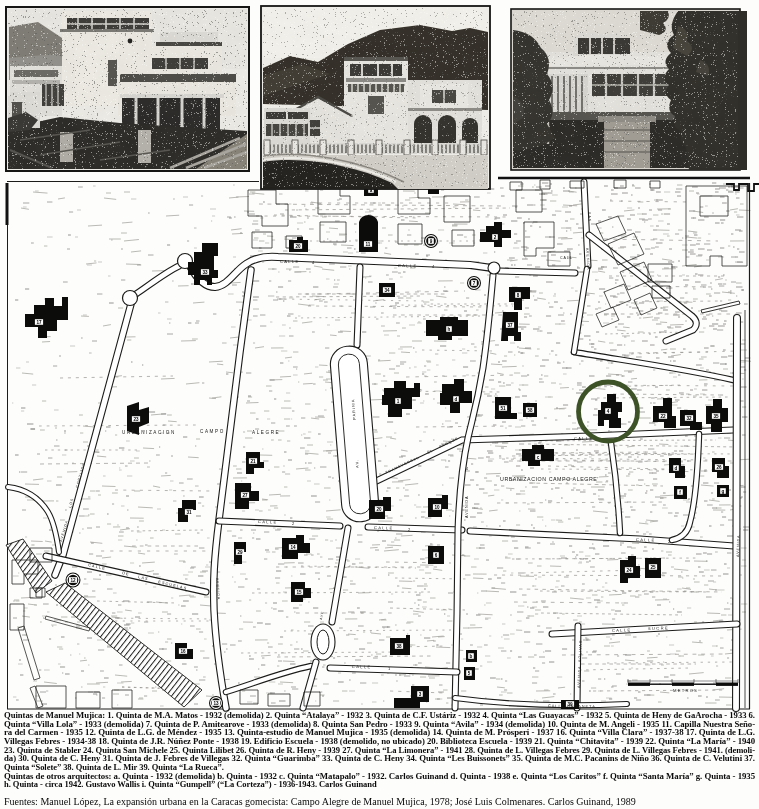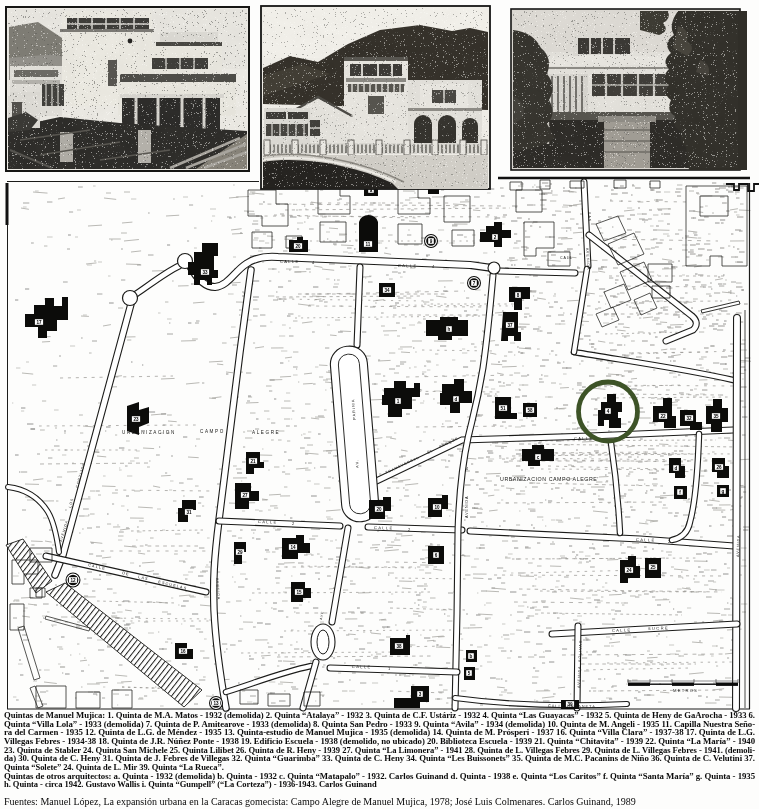--- a/index.html
+++ b/index.html
@@ -704,18 +704,18 @@
 </g>
 </svg>
 
 <div id="cap">
 <div class="l" id="cl0" style="transform:scaleX(1.0201)">Quintas de Manuel Mujica: 1. Quinta de M.A. Matos - 1932 (demolida) 2. Quinta “Atalaya” - 1932 3. Quinta de C.F. Ustáriz - 1932 4. Quinta “Las Guayacas” - 1932 5. Quinta de Heny de GaArocha - 1933 6.</div>
 <div class="l" id="cl1" style="transform:scaleX(1.0295)">Quinta “Villa Lola” - 1933 (demolida) 7. Quinta de P. Amitearove - 1933 (demolida) 8. Quinta San Pedro - 1933 9. Quinta “Avila” - 1934 (demolida) 10. Quinta de M. Angeli - 1935 11. Capilla Nuestra Seño-</div>
 <div class="l" id="cl2" style="transform:scaleX(1.0395)">ra del Carmen - 1935 12. Quinta de L.G. de Méndez - 1935 13. Quinta-estudio de Manuel Mujica - 1935 (demolida) 14. Quinta de M. Prósperi - 1937 16. Quinta “Villa Clara” - 1937-38 17. Quinta de L.G.</div>
 <div class="l" id="cl3" style="transform:scaleX(1.0327)">Villegas Febres - 1934-38 18. Quinta de J.R. Núñez Ponte - 1938 19. Edificio Escuela - 1938 (demolido, no ubicado) 20. Biblioteca Escuela - 1939 21. Quinta “Chitavita” - 1939 22. Quinta “La María” - 1940</div>
 <div class="l" id="cl4" style="transform:scaleX(1.008)">23. Quinta de Stabler 24. Quinta San Michele 25. Quinta Lilibet 26. Quinta de R. Heny - 1939 27. Quinta “La Limonera” - 1941 28. Quinta de L. Villegas Febres 29. Quinta de L. Villegas Febres - 1941. (demoli-</div>
 <div class="l" id="cl5" style="transform:scaleX(1.0305)">da) 30. Quinta de C. Heny 31. Quinta de J. Febres de Villegas 32. Quinta “Guarimba” 33. Quinta de C. Heny 34. Quinta “Les Buissonets” 35. Quinta de M.C. Pacanins de Niño 36. Quinta de C. Velutini 37.</div>
-<div class="l" id="cl6">Quinta “Solete” 24. Quinta de L. Mir 39. Quinta “La Rueca”.</div>
+<div class="l" id="cl6">Quinta “Solete” 38. Quinta de L. Mir 39. Quinta “La Rueca”.</div>
 <div class="l" id="cl7" style="transform:scaleX(1.0349)">Quintas de otros arquitectos: a. Quinta - 1932 (demolida) b. Quinta - 1932 c. Quinta “Matapalo” - 1932. Carlos Guinand d. Quinta - 1938 e. Quinta “Los Caritos” f. Quinta “Santa María” g. Quinta - 1935</div>
 <div class="l" id="cl8">h. Quinta - circa 1942. Gustavo Wallis i. Quinta “Gumpell” (“La Corteza”) - 1936-1943. Carlos Guinand</div>
 
 <div class="f" id="clf">Fuentes: Manuel López, La expansión urbana en la Caracas gomecista: Campo Alegre de Manuel Mujica, 1978; José Luis Colmenares. Carlos Guinand, 1989</div>
 </div>
 </div>
 </body></html>

